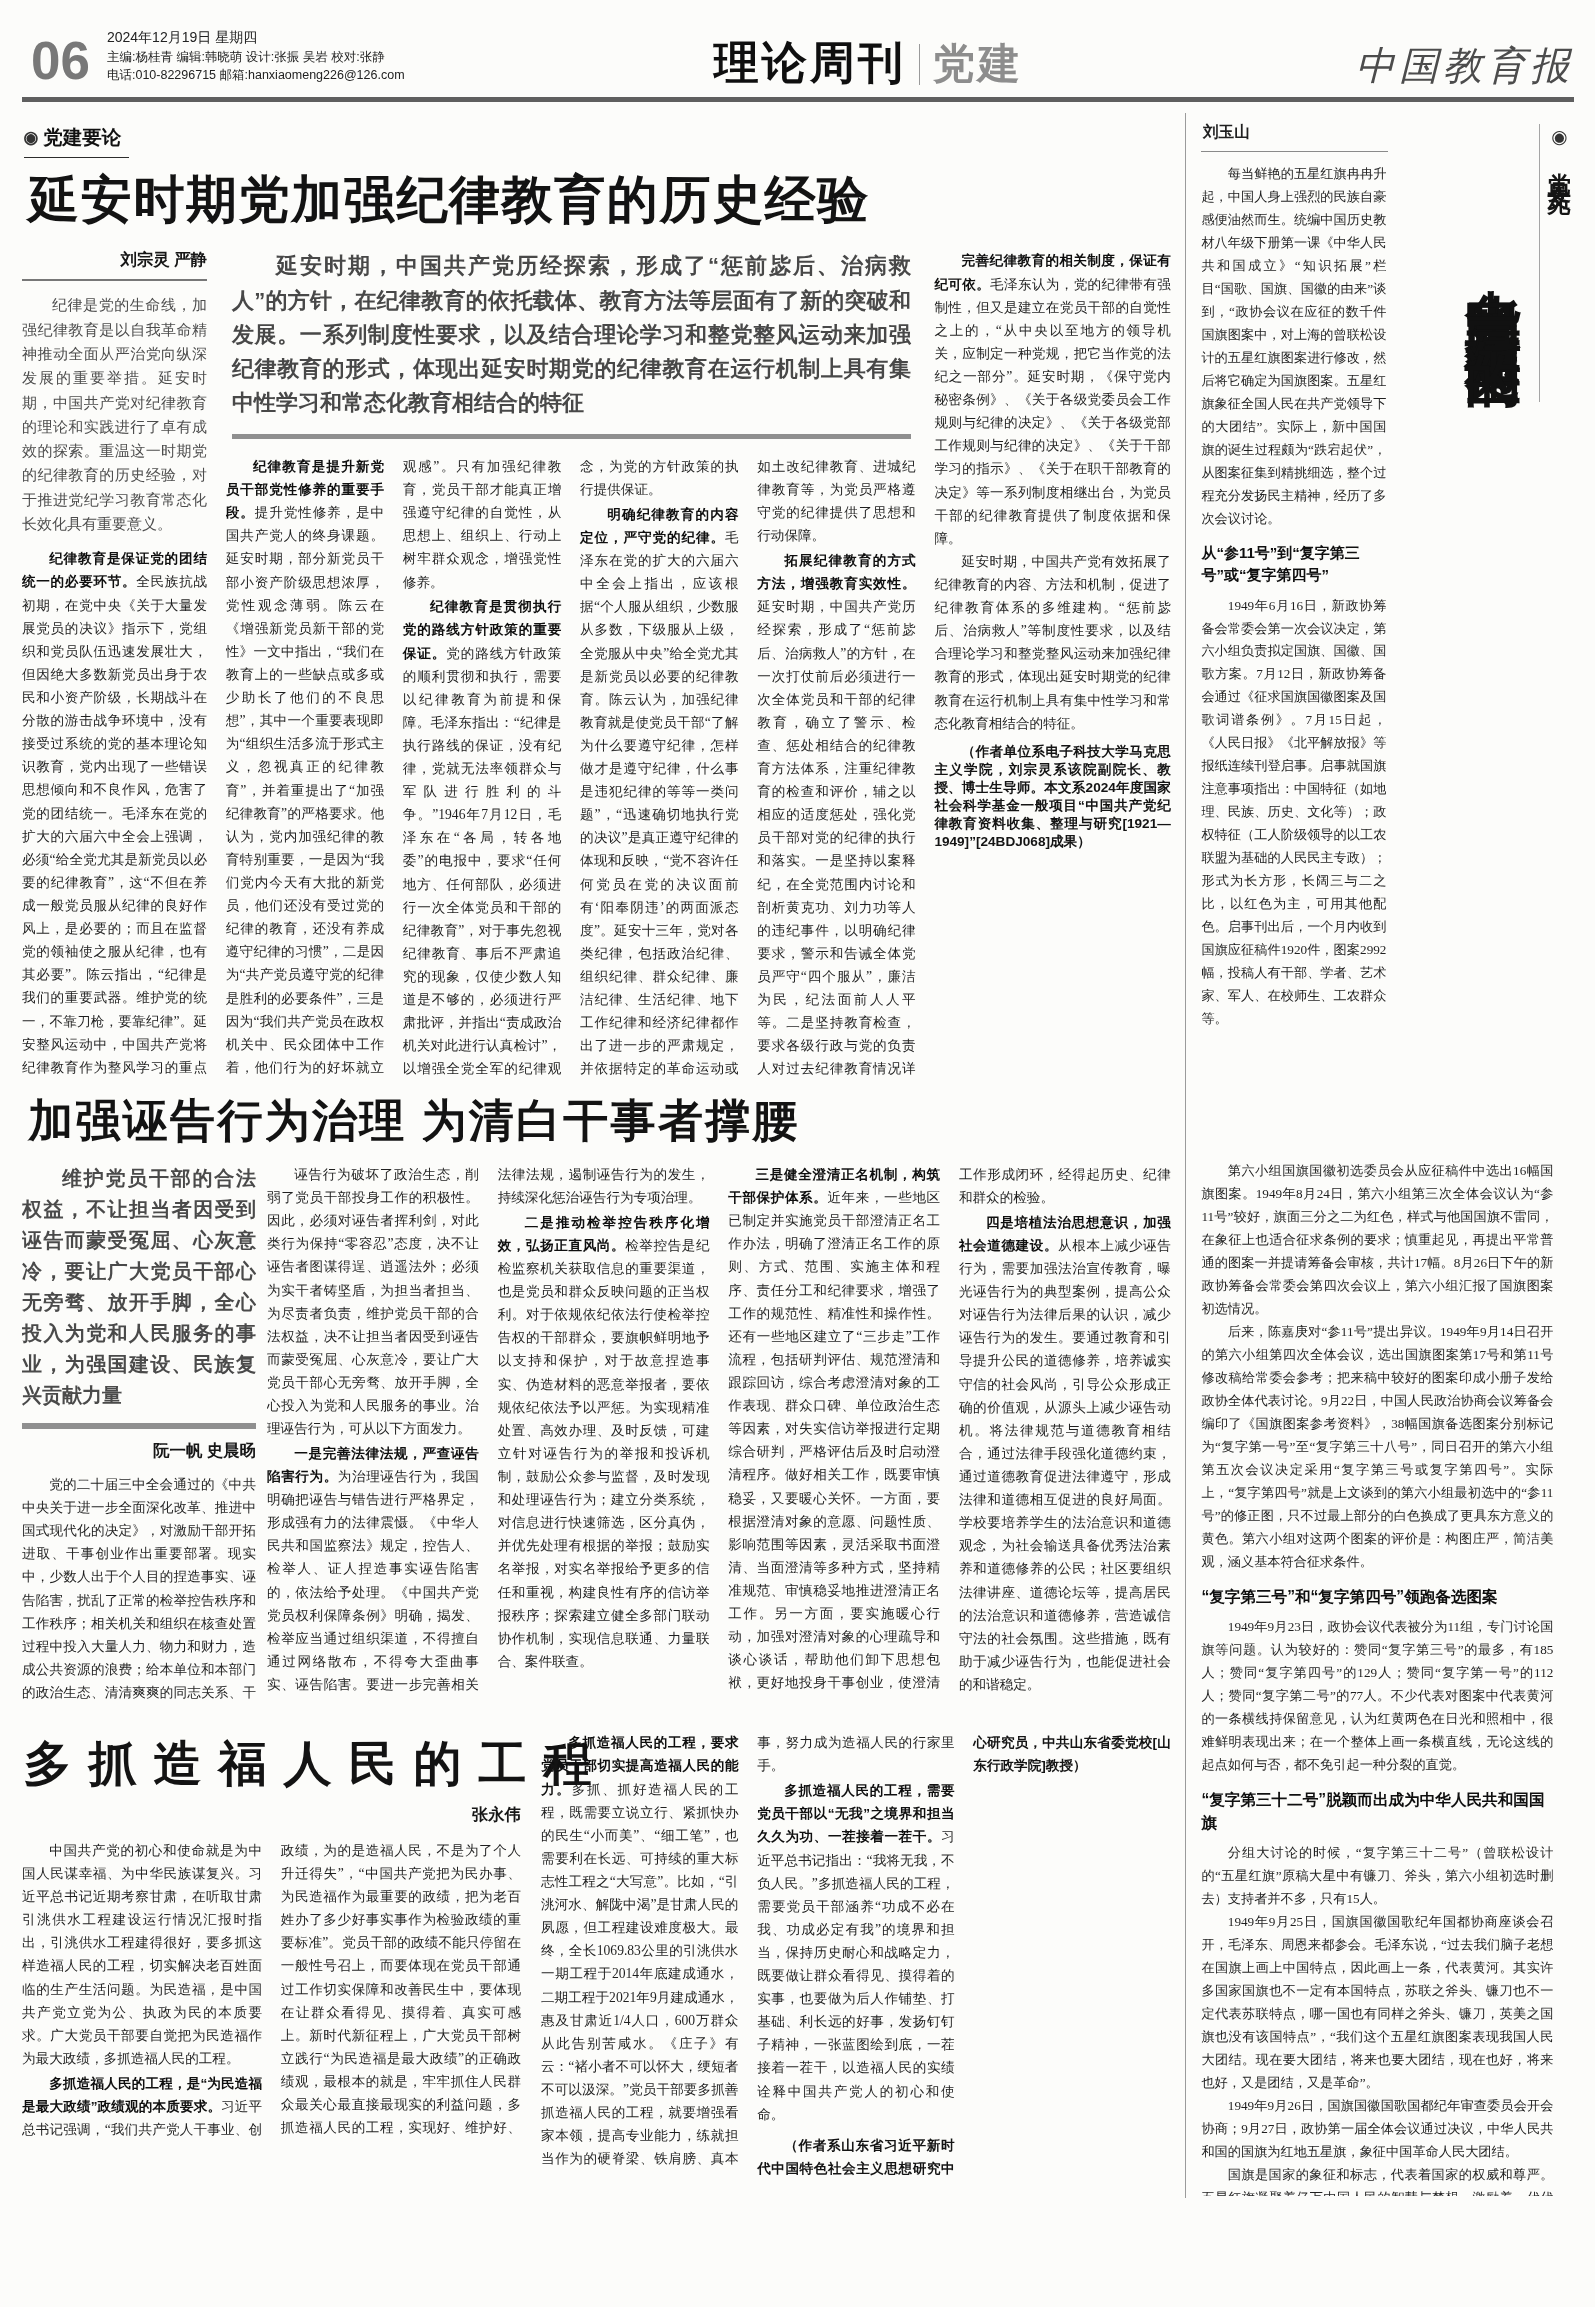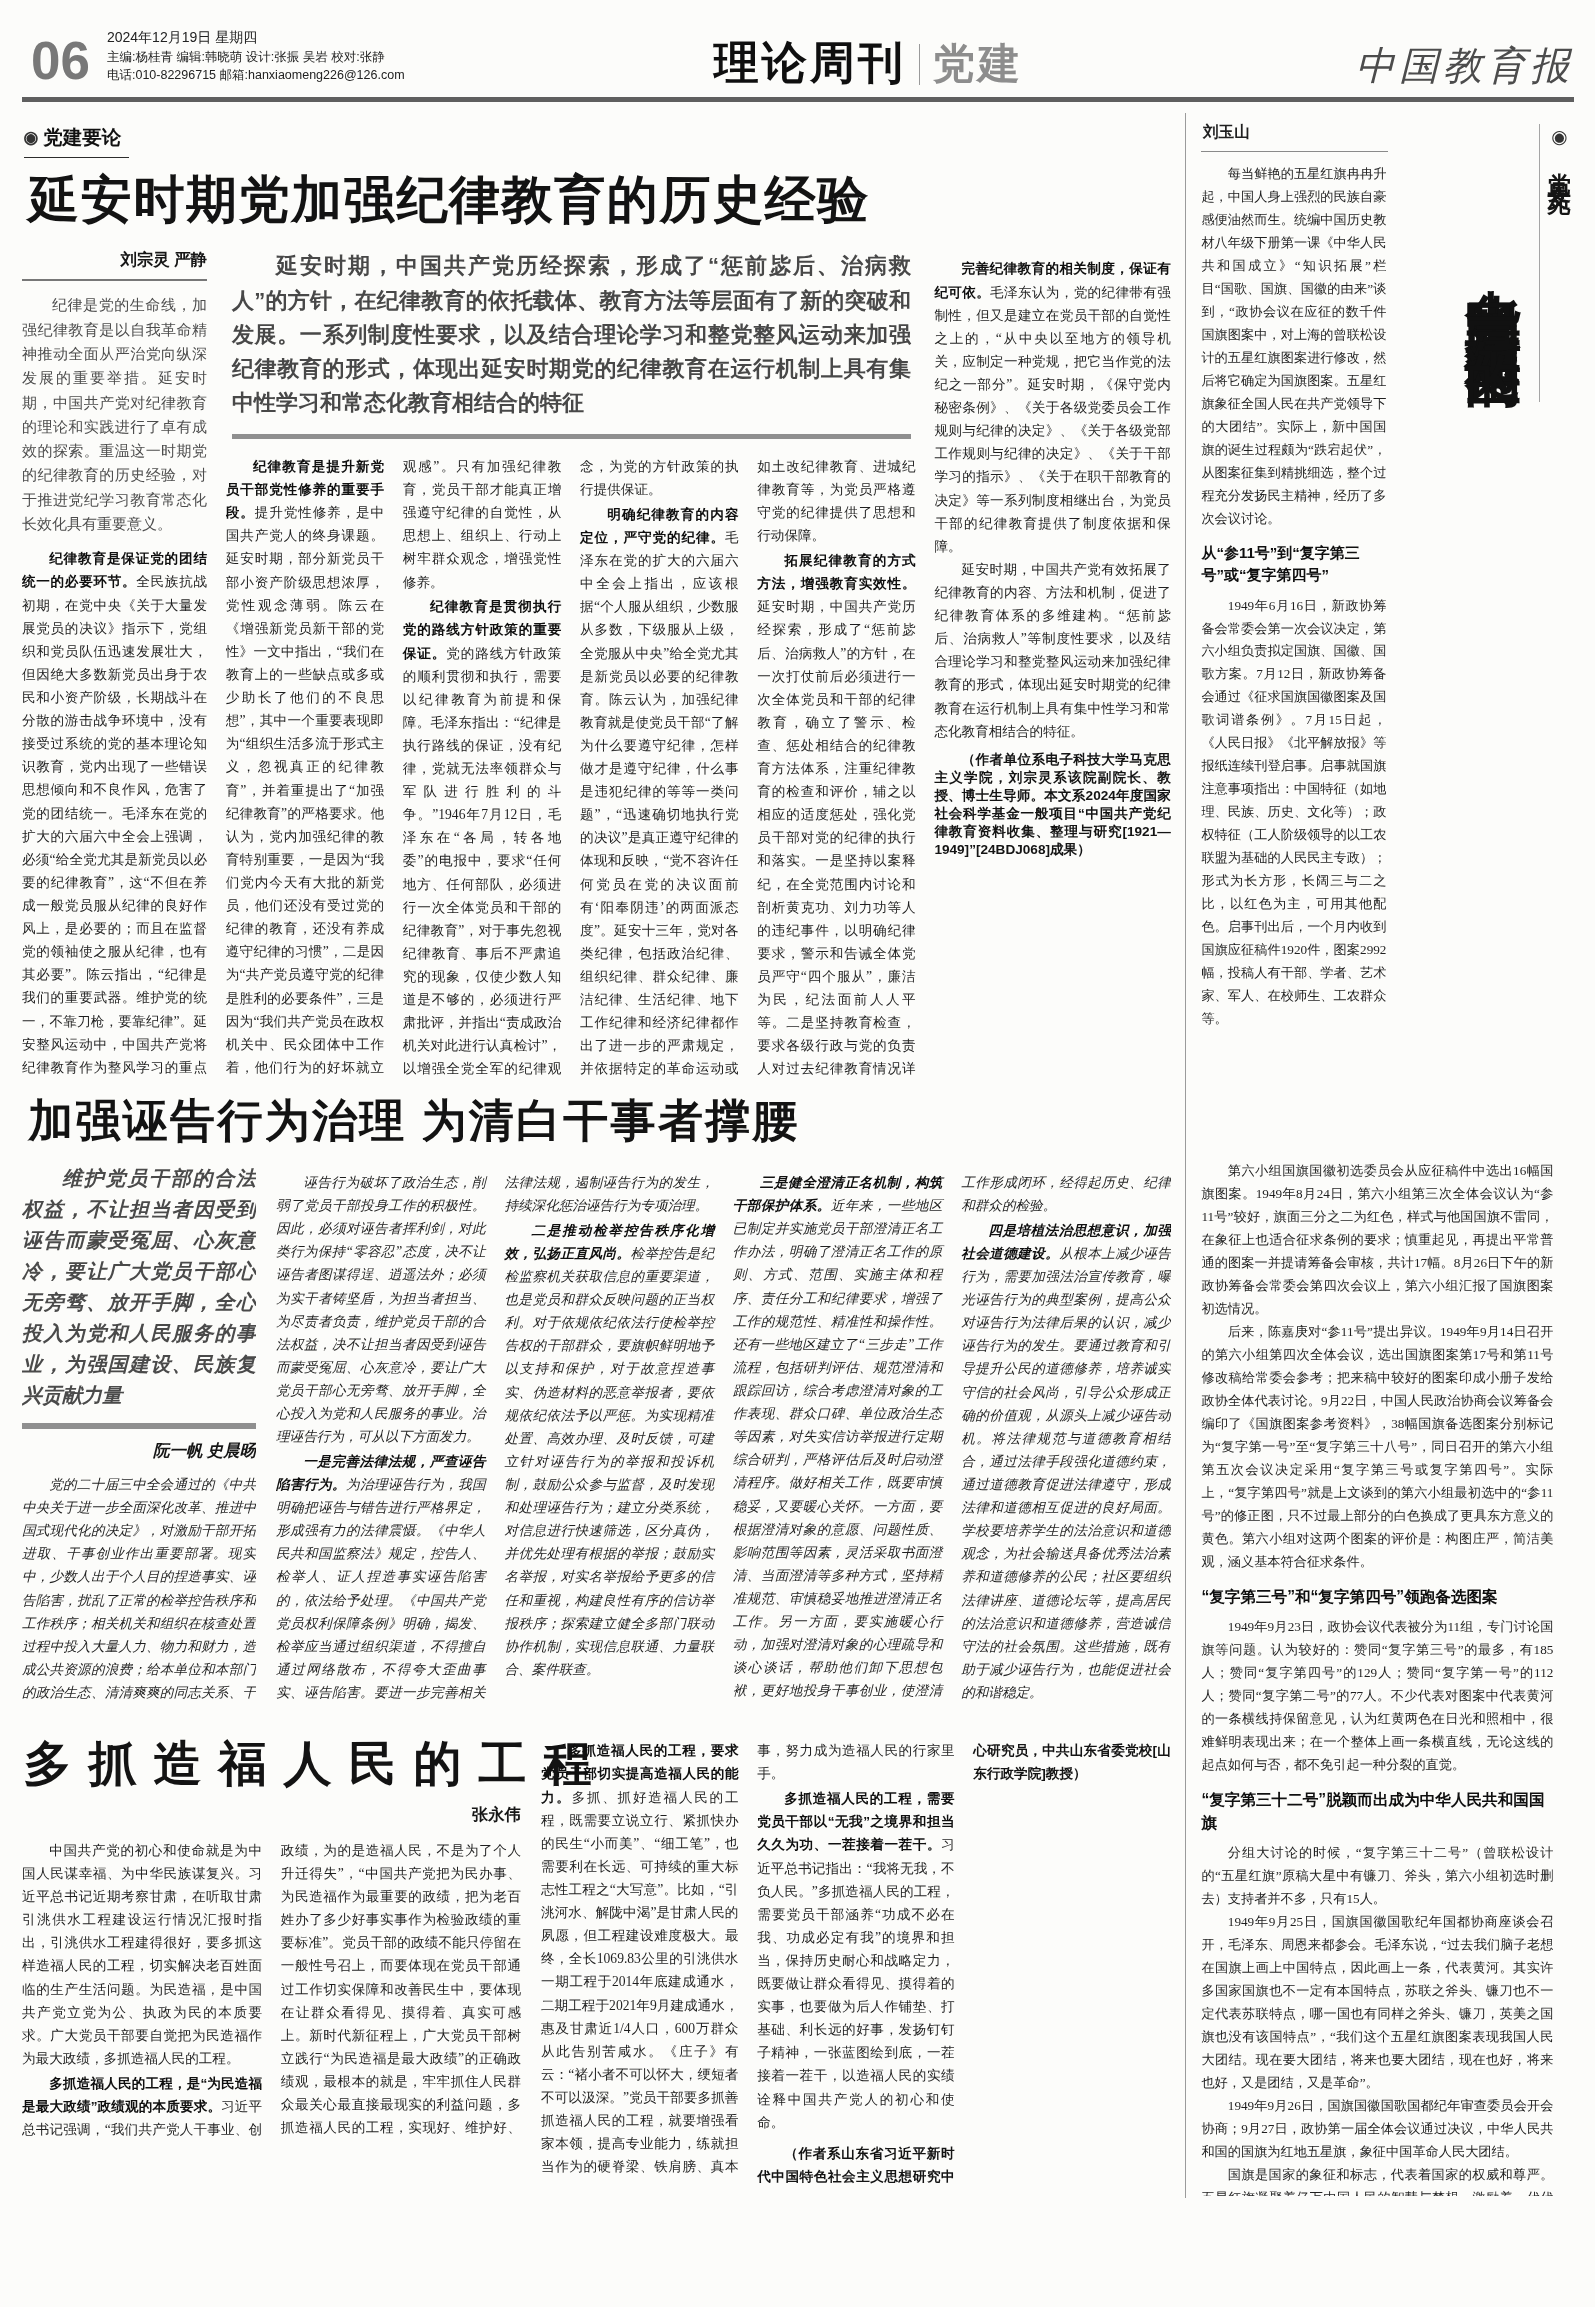--- a/index.html
+++ b/index.html
@@ -23,41 +23,41 @@
   .marker{font-family:"Liberation Sans",sans-serif;font-size:19.5px;font-weight:700;color:#111;
           display:inline-flex;align-items:center;gap:4.7px;border-bottom:1.6px solid #2c2c2c;padding:4.7px 7.8px 6.2px 0;margin:6.2px 0 1.6px 1.6px;}
   .marker .dot{font-size:17px;color:#333;}
   
   .byline{font-family:"Liberation Sans",sans-serif;font-size:16.4px;font-weight:700;color:#161616;text-align:right;}
   .byrule{height:1.6px;background:#777;margin:7.8px 0 12.5px 0;}
   .para{margin:0;text-indent:2em;text-align:justify;}
   .sh{font-family:"Liberation Sans",sans-serif;font-weight:700;color:#0f0f0f;}
   .shline{font-family:"Liberation Sans",sans-serif;font-weight:800;font-size:15.6px;color:#0f0f0f;margin:11px 0 7.8px 0;text-align:left;line-height:1.5;}
   .note{font-family:"Liberation Sans",sans-serif;font-weight:700;font-size:13.6px;color:#141414;text-indent:2em;text-align:justify;margin:7.8px 0 0 0;}
-  .bodytext,.cols{font-size:13.6px;line-height:1.7;margin-top:8px;}
+  .bodytext,.cols{font-size:13.6px;line-height:1.7;}
   .cols{column-gap:18.7px;column-fill:auto;}
   .cols .para{margin-bottom:1.6px;}
   .cols4{column-count:4;}
   .cols3{column-count:3;}
   .cols2{column-count:2;}
   .leadbar{height:5.5px;background:#8f8f8f;}
   
   .a1 h1{font-family:"Liberation Sans",sans-serif;font-size:51px;font-weight:900;color:#131313;letter-spacing:1.6px;margin:11px 0 20px 6.2px;line-height:1.15;}
   .a1-cols{display:flex;gap:18.7px;height:827px;overflow:hidden;}
   .a1-left{width:185px;flex:none;overflow:hidden;}
   .a1-intro{font-size:15px;line-height:1.62;color:#4d4d4d;text-indent:2em;text-align:justify;margin-bottom:11px;}
   .a1-mid{width:690px;flex:none;overflow:hidden;}
   .lead{font-family:"Liberation Sans",sans-serif;font-size:22px;font-weight:600;color:#484848;line-height:1.55;text-indent:2em;text-align:justify;margin:0 4.7px 0 6.2px;}
   .a1-mid .leadbar{margin:14px 4.7px 15.6px 6.2px;}
   .a1-midcols{height:653px;overflow:hidden;}
   .a1-right{flex:1;overflow:hidden;}
   
   .a2{margin-top:20px;}
   .a2 h2{font-family:"Liberation Sans",sans-serif;font-size:45px;font-weight:900;color:#131313;letter-spacing:2.3px;margin:4.7px 0 17px 6.2px;line-height:1.1;}
-  .a2-cols{display:flex;gap:20px;height:545px;overflow:hidden;font-style:italic;}
+  .a2-cols{display:flex;gap:11px;height:545px;overflow:hidden;}
   .a2-left{width:234px;flex:none;overflow:hidden;}
   .intro2{font-family:"Liberation Sans",sans-serif;font-size:20px;font-weight:600;color:#4a4a4a;line-height:1.55;text-indent:2em;text-align:justify;}
   .a2-left .leadbar{margin:12.5px 0 11px 0;}
   .a2-left .byline{margin-bottom:11px;}
   .a2-body{flex:1;overflow:hidden;}
   .a2-bodycols{height:545px;}
   
   .a3{margin-top:23.4px;}
   .a3-flex{display:flex;gap:20px;height:467px;overflow:hidden;}
   .a3-left{width:499px;flex:none;}

